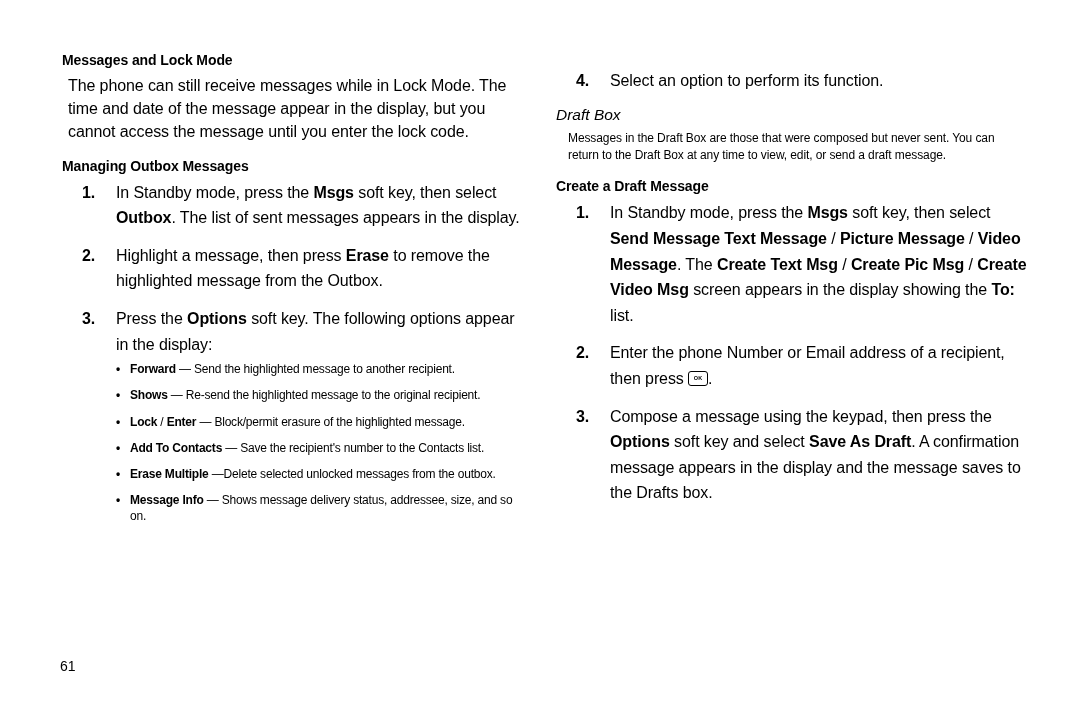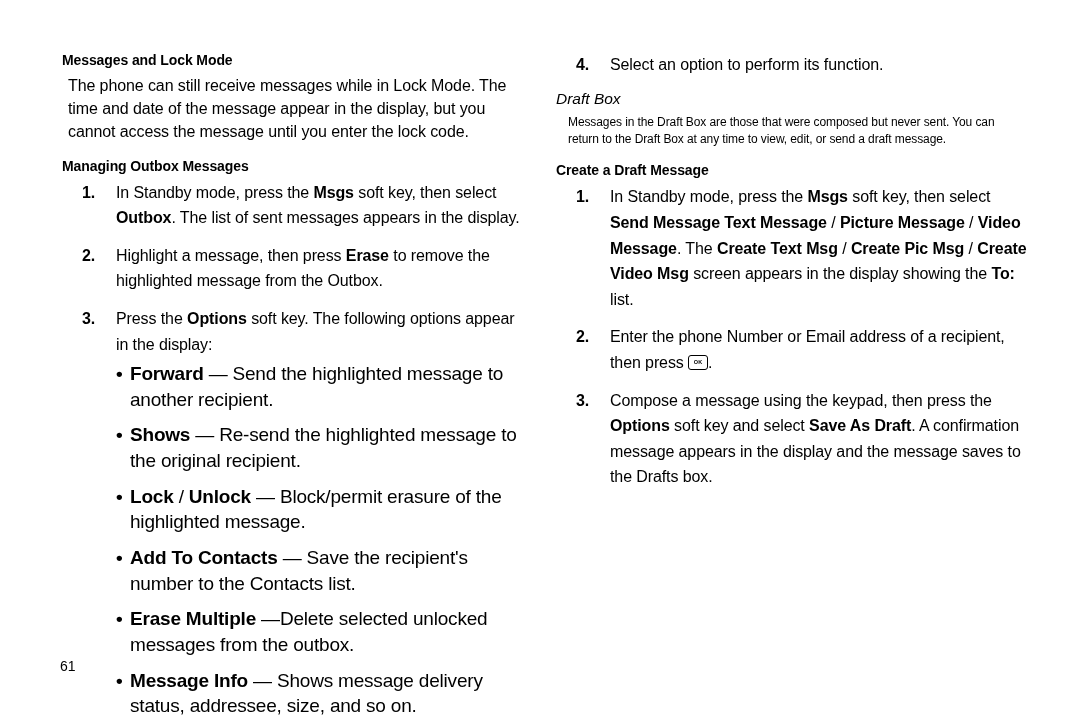--- a/index.html
+++ b/index.html
@@ -72,21 +72,21 @@
     top: 0;
   }
   ol.num > li.step4::before { content: "4."; }
 
   ul.bul {
     list-style: none;
     margin: 4px 0 0 0;
     padding: 0;
   }
   ul.bul > li {
-    font-size: 19px;
+    font-size: 12px;
     line-height: 1.35;
     margin: 0 0 10px 0;
     padding-left: 14px;
     position: relative;
     letter-spacing: -0.2px;
   }
   ul.bul > li::before {
     content: "•";
     font-weight: 700;
     position: absolute;
@@ -136,31 +136,31 @@
     <div class="body-block">The phone can still receive messages while in Lock Mode. The time and date of the message appear in the display, but you cannot access the message until you enter the lock code.</div>
 
     <div class="subhead">Managing Outbox Messages</div>
 
     <ol class="num">
       <li class="runs"><span>In Standby mode, press the </span><b>Msgs</b><span> soft key, then select </span><b>Outbox</b><span>. The list of sent messages appears in the display.</span></li>
       <li class="runs"><span>Highlight a message, then press </span><b>Erase</b><span> to remove the highlighted message from the Outbox.</span></li>
       <li class="runs"><span>Press the </span><b>Options</b><span> soft key. The following options appear in the display:</span><ul class="bul">
           <li class="runs"><b>Forward</b><span> — Send the highlighted message to another recipient.</span></li>
           <li class="runs"><b>Shows</b><span> — Re-send the highlighted message to the original recipient.</span></li>
-          <li class="runs"><b>Lock</b><span> / </span><b>Unlock</b><span> — Block/permit erasure of the highlighted message.</span></li>
+          <li class="runs"><b>Lock</b><span> / </span><b>Enter</b><span> — Block/permit erasure of the highlighted message.</span></li>
           <li class="runs"><b>Add To Contacts</b><span> — Save the recipient's number to the Contacts list.</span></li>
           <li class="runs"><b>Erase Multiple</b><span> —Delete selected unlocked messages from the outbox.</span></li>
           <li class="runs"><b>Message Info</b><span> — Shows message delivery status, addressee, size, and so on.</span></li>
         </ul></li>
     </ol>
   </div>
 
   <div class="col col-right">
 
-    <ol class="num" style="margin-bottom:10px;">
+    <ol class="num" style="margin-bottom:10px;margin-top:16px;">
       <li class="runs step4"><span>Select an option to perform its function.</span></li>
     </ol>
 
     <div class="section-head">Draft Box</div>
     <div class="body-block-indent">Messages in the Draft Box are those that were composed but never sent. You can return to the Draft Box at any time to view, edit, or send a draft message.</div>
 
     <div class="subhead">Create a Draft Message</div>
 
     <ol class="num">
       <li class="runs"><span>In Standby mode, press the </span><b>Msgs</b><span> soft key, then select </span><b>Send Message</b><span> </span><b>Text Message</b><span> / </span><b>Picture Message</b><span> / </span><b>Video Message</b><span>. The </span><b>Create Text Msg</b><span> / </span><b>Create Pic Msg</b><span> / </span><b>Create Video Msg</b><span> screen appears in the display showing the </span><b>To:</b><span> list.</span></li>

